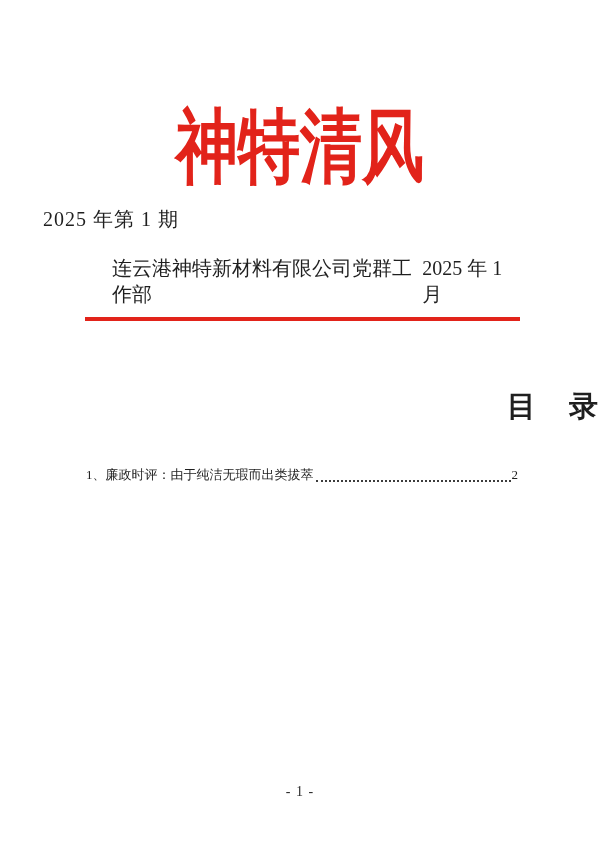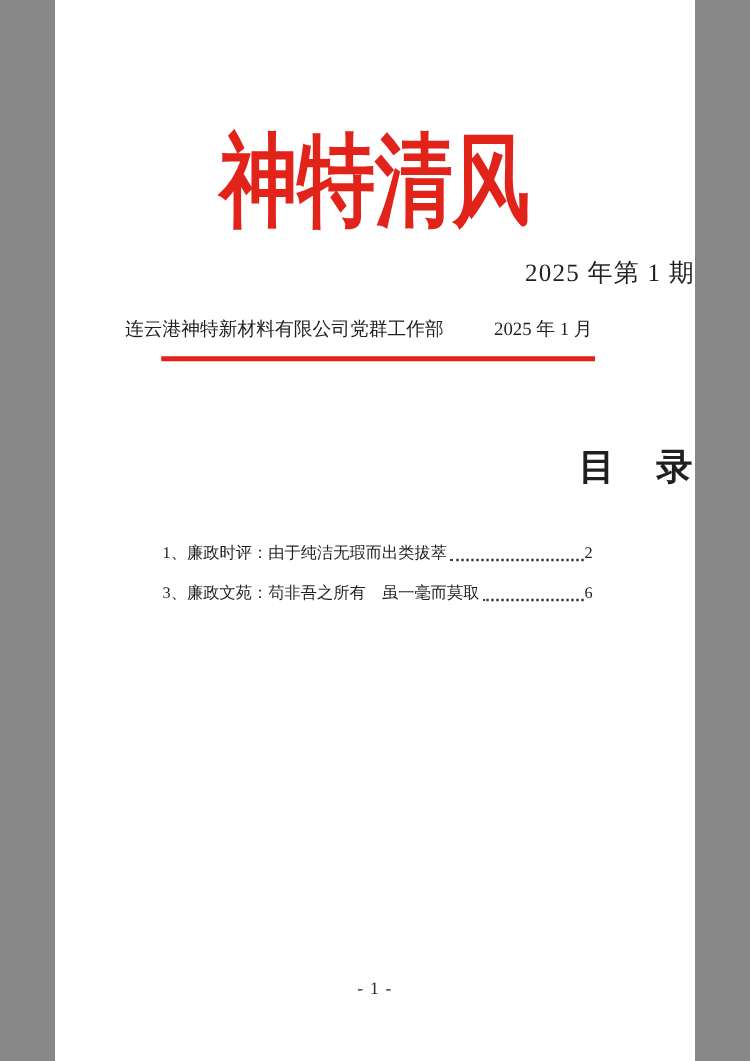--- a/index.html
+++ b/index.html
@@ -2,21 +2,21 @@
 <html><head>
 <meta charset="utf-8">
 <style>
   html, body {
     margin: 0;
     padding: 0;
     background: #888;
   }
   .page {
     position: relative;
-    width: 512px;
+    width: 600px;
     height: 849px;
     margin: 0 auto;
     background: #ffffff;
     font-family: "Liberation Serif", "DejaVu Serif", serif;
     color: #1f1f1f;
     overflow: hidden;
   }
   
   .masthead {
     text-align: center;
@@ -30,32 +30,33 @@
     letter-spacing: 0px;
     color: #e2231a;
     line-height: 1;
     transform: scaleY(1.3);
     transform-origin: center top;
     white-space: nowrap;
   }
   
   .issue-line {
     margin-top: 40px;
-    text-align: right;
+    text-align: left;
     font-size: 20px;
     line-height: 1.15;
     letter-spacing: 1px;
+    padding-left: 43px;
   }
   
   .pub-row {
-    margin: 24px 82px 0 56px;
+    margin: 24px 82px 0 112px;
     display: flex;
     justify-content: space-between;
     align-items: flex-end;
-    font-size: 15px;
+    font-size: 20px;
     line-height: 1.3;
   }
   
   .red-rule {
     margin: 10px 80px 0 85px;
     height: 4px;
     background: #e2231a;
   }
   
   .toc-heading {
@@ -122,24 +123,19 @@
 
   <div class="toc-list">
 
     <div class="toc-row">
       <span class="toc-label">1、廉政时评：由于纯洁无瑕而出类拔萃</span>
       <span class="toc-leader"></span>
       <span class="toc-page">2</span>
     </div>
 
 
-    <div class="toc-row">
-      <span class="toc-label">3、廉政文苑：苟非吾之所有　虽一毫而莫取</span>
-      <span class="toc-leader"></span>
-      <span class="toc-page">6</span>
-    </div>
 
 
   </div>
 
   <div class="footer-pagenum">- 1 -</div>
 
 </div>
 
 </body></html>

